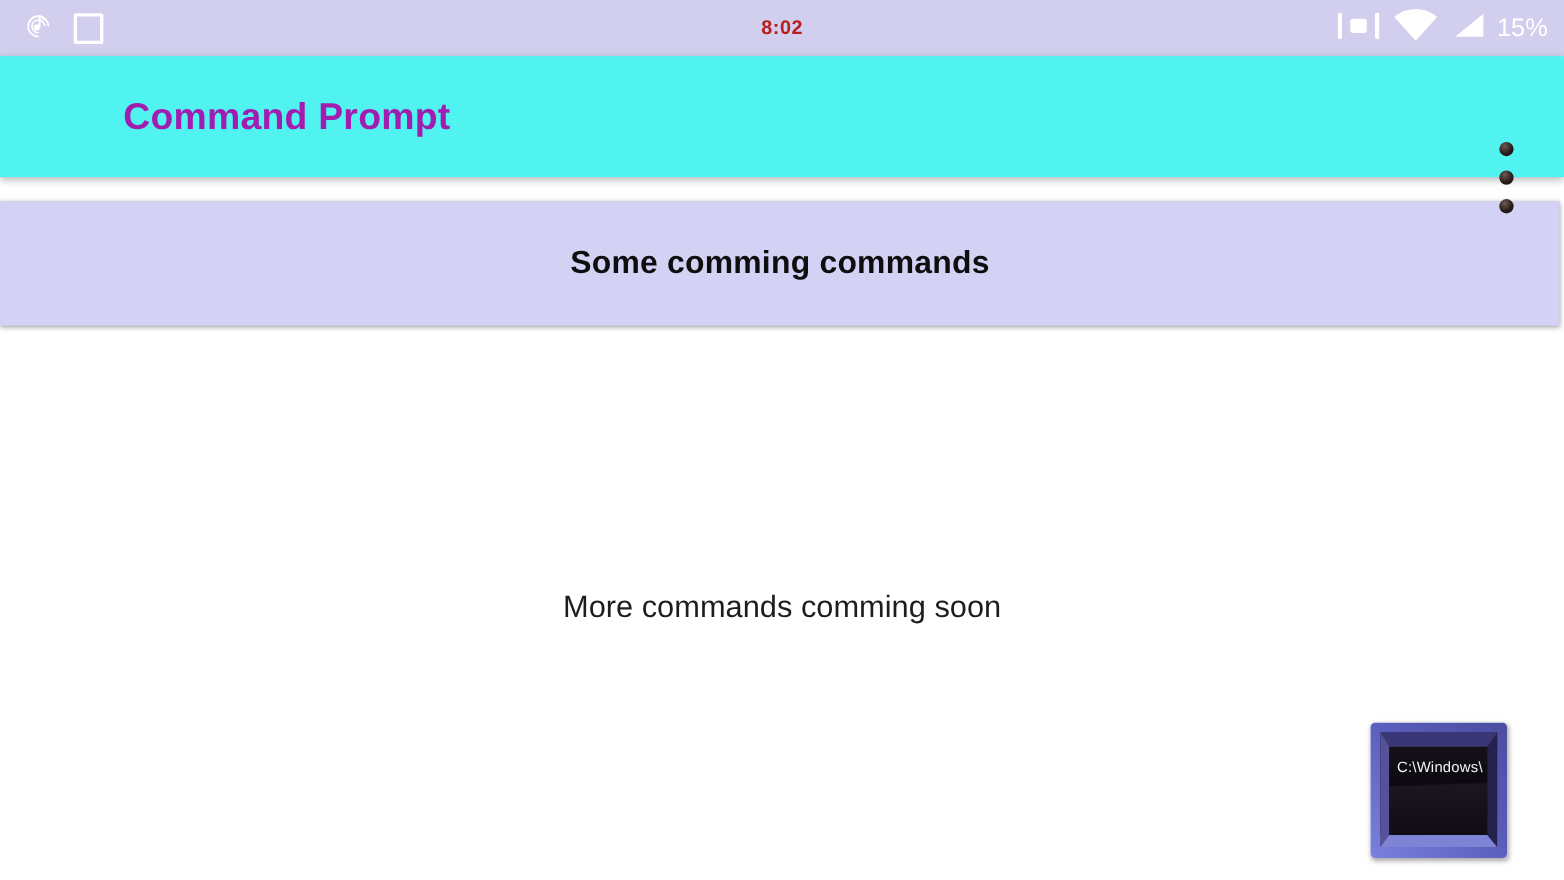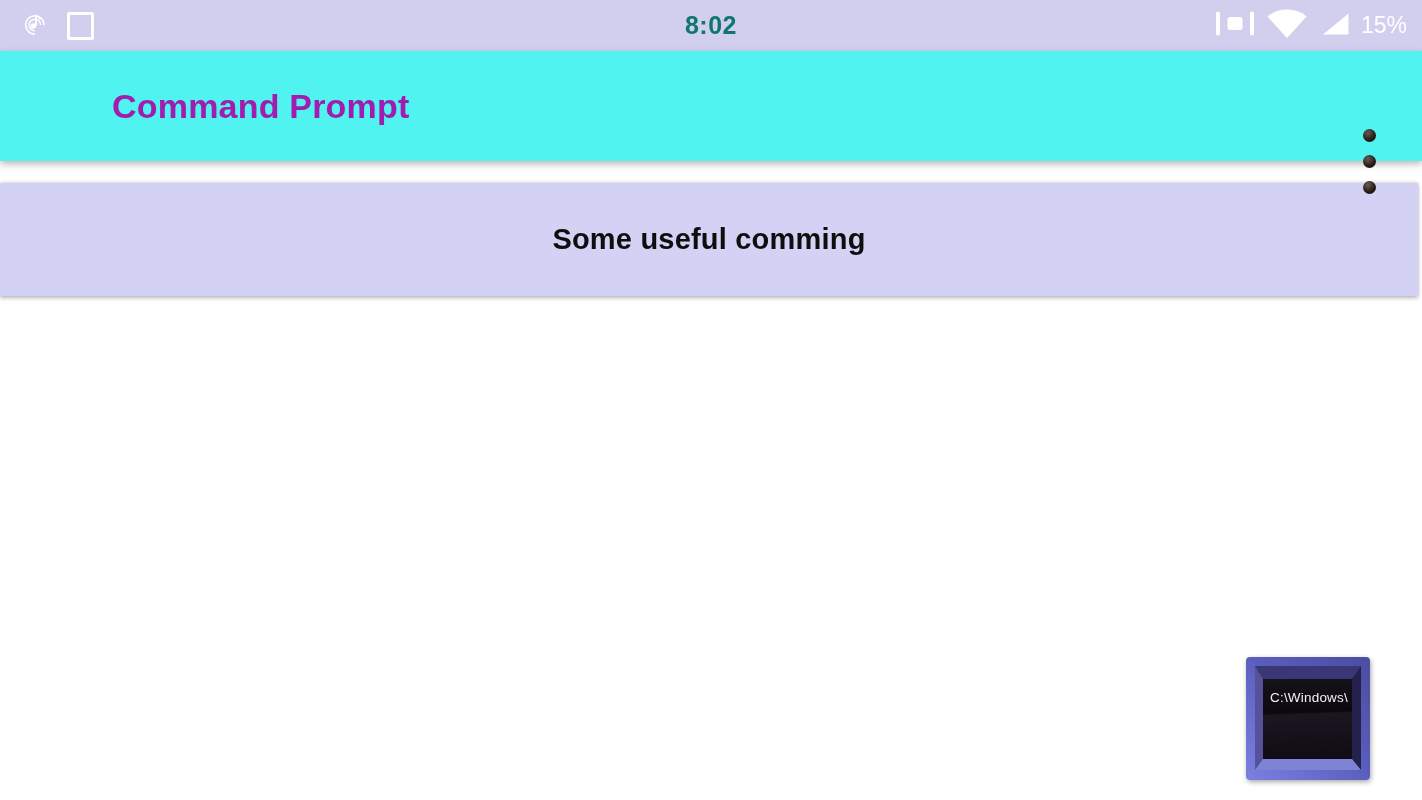--- a/index.html
+++ b/index.html
@@ -11,21 +11,21 @@
   
   .status-bar {
     position:absolute; left:0; top:0; width:1422px; height:51px;
     background:#d2cfee; color:#ffffff;
   }
   .sb-left { position:absolute; left:20px; top:0; height:51px; display:flex; align-items:center; gap:18px; }
   .sb-right { position:absolute; right:15px; top:0; height:51px; display:flex; align-items:center; gap:11px;text-align:right; }
   .sb-time {
     position:absolute; left:0; right:0; top:0; height:51px;
     display:flex; align-items:center; justify-content:center;
-    font-size:25px; font-weight:bold; letter-spacing:0.5px; color:#0f766e;
+    font-size:18px; font-weight:bold; letter-spacing:0.5px; color:#b91c1c;
   }
   .square-glyph { width:27px; height:28px; border:3.5px solid #ffffff; border-radius:2px; }
   .battery-pct { font-size:23px; color:#ffffff; }
 
   
   .app-bar {
     position:absolute; left:0; top:51px; width:1422px; height:110px;
     background:#50f3f0; box-shadow:0 3px 7px rgba(0,0,0,0.28);
     z-index:5;
   }
@@ -131,23 +131,24 @@
 
   <div class="app-bar">
     <div class="app-bar-title">Command Prompt</div>
     <div class="overflow-menu">
       <span class="overflow-dot"></span>
       <span class="overflow-dot"></span>
       <span class="overflow-dot"></span>
     </div>
   </div>
 
-  <div class="menu-btn menu-btn-1">Some useful comming</div>
+  <div class="menu-btn menu-btn-1">Some comming commands</div>
 
 
+  <div class="soon-note">More commands comming soon</div>
 
   <div class="cmd-icon">
     <div class="cmd-icon-bevel">
       <div class="cmd-icon-screen">
         <span class="cmd-icon-text">C:\Windows\</span>
       </div>
     </div>
   </div>
 
 </div>

